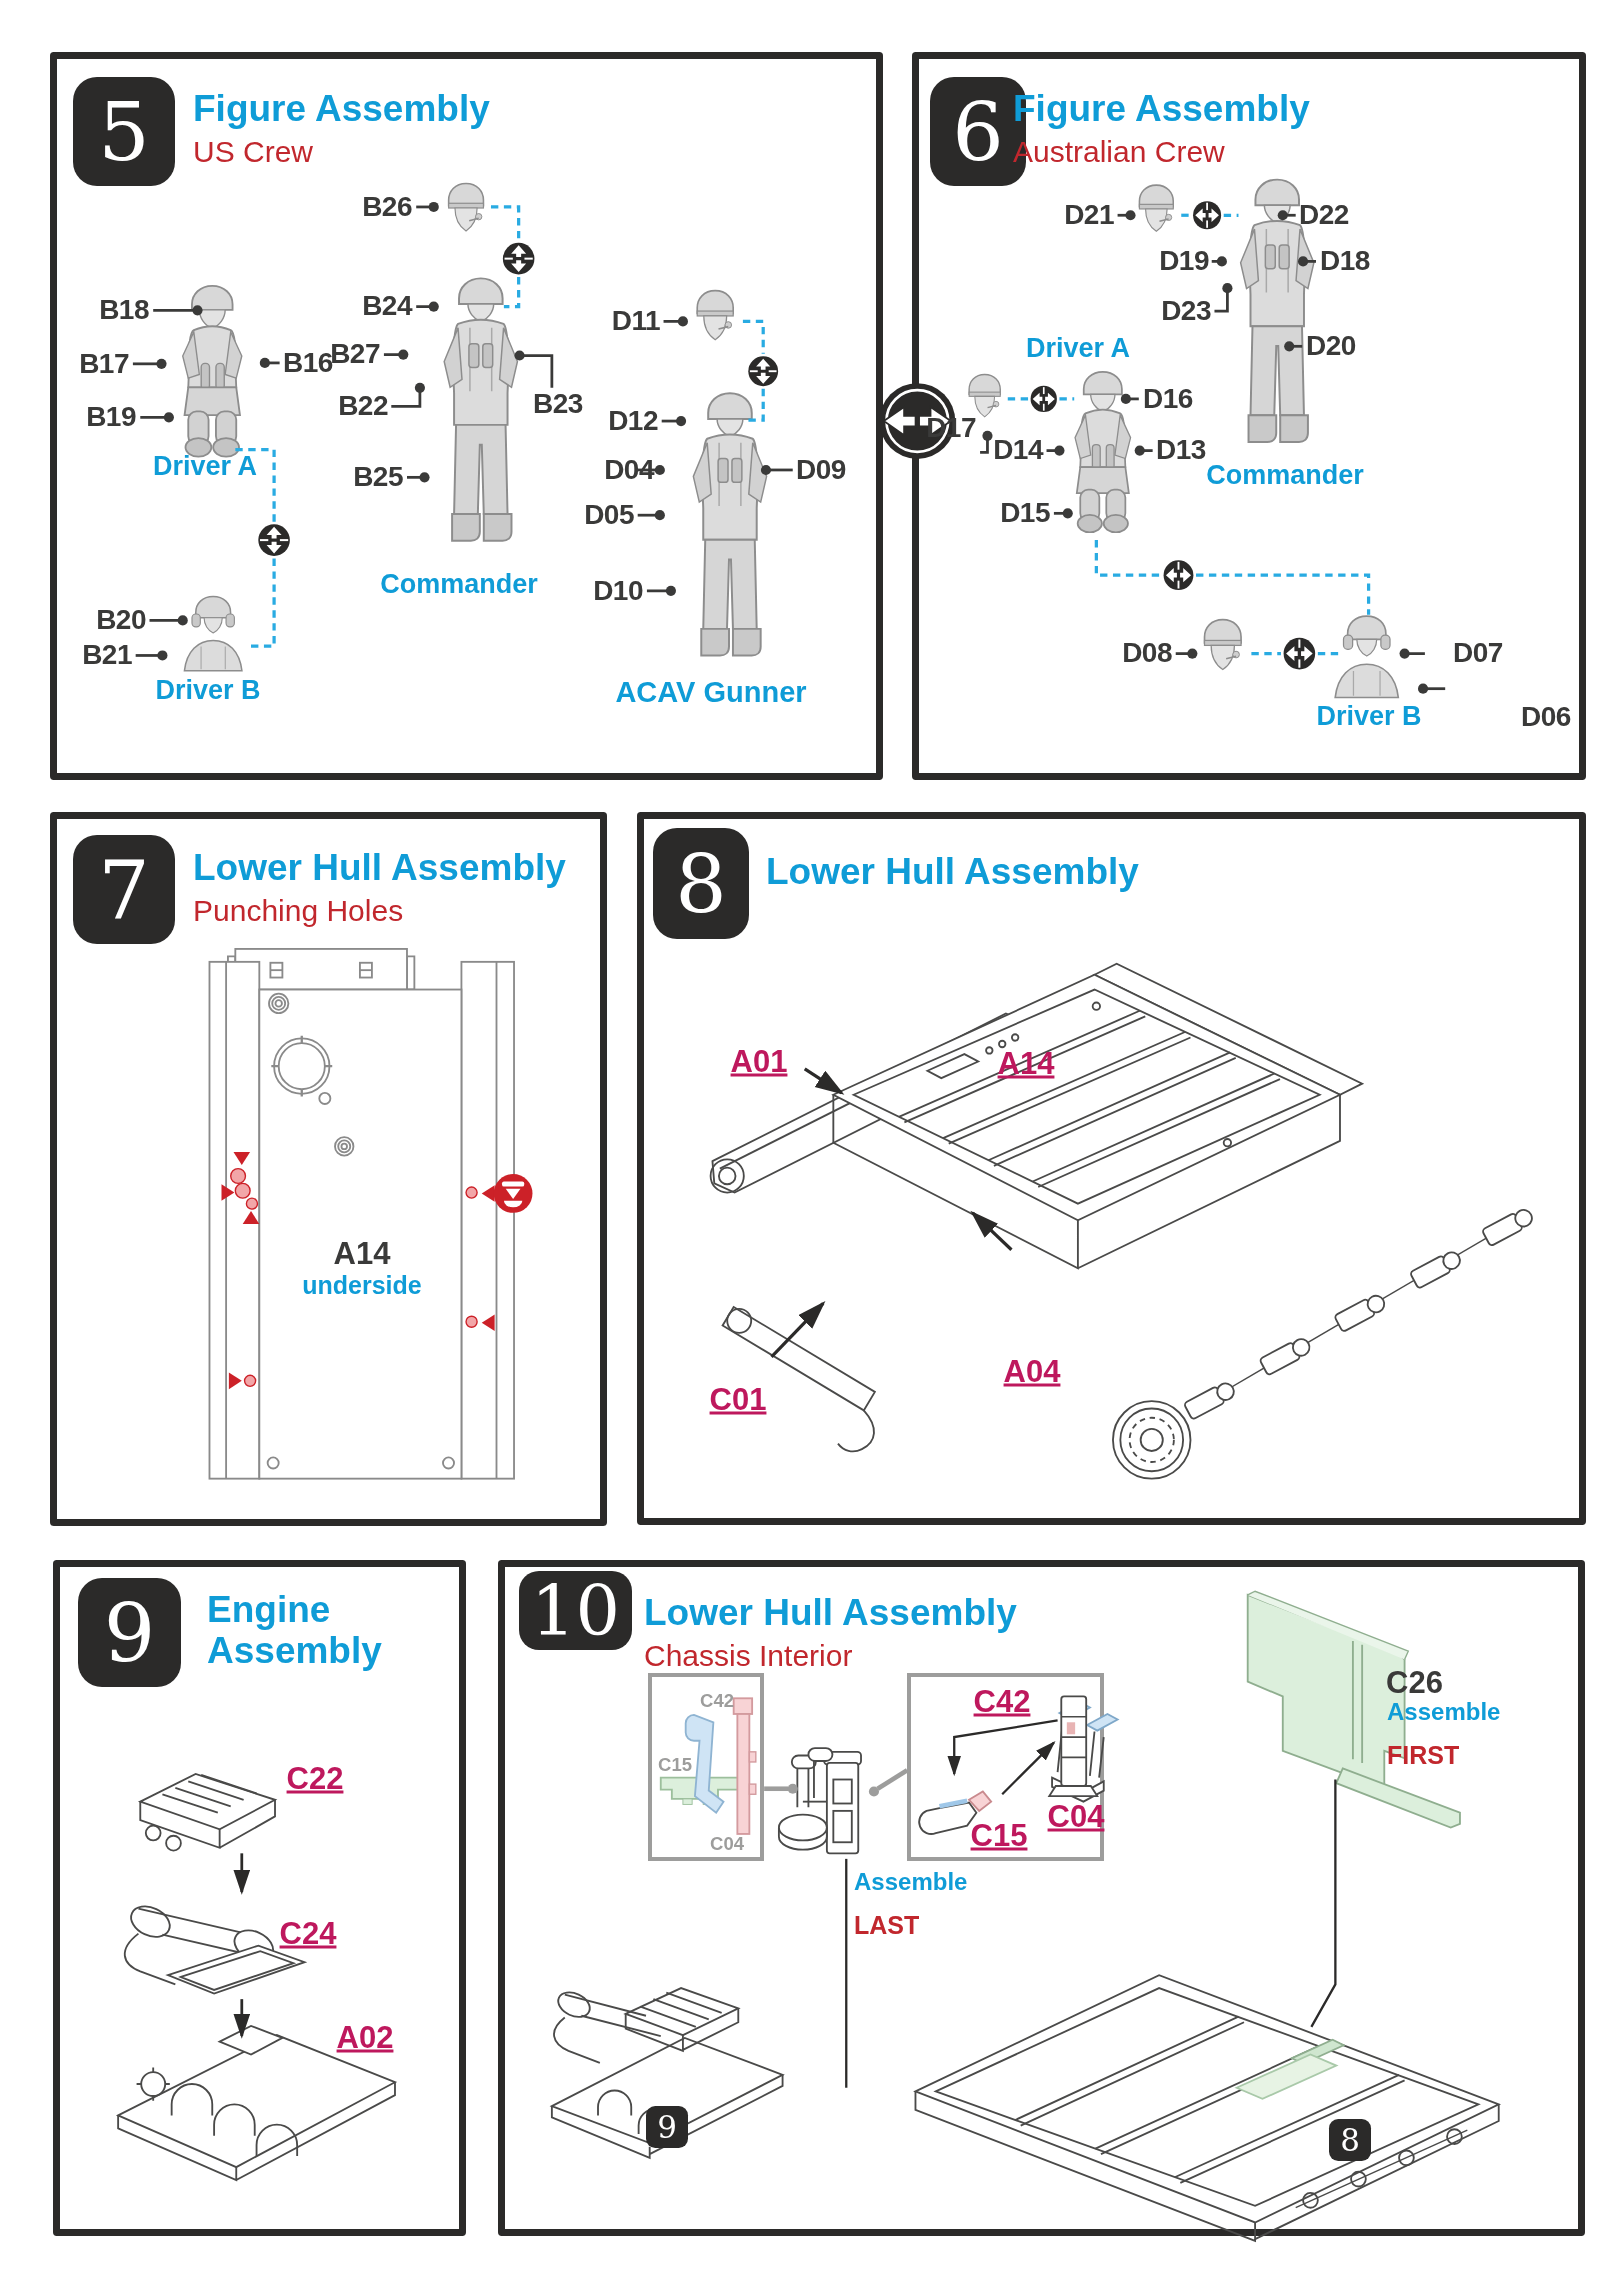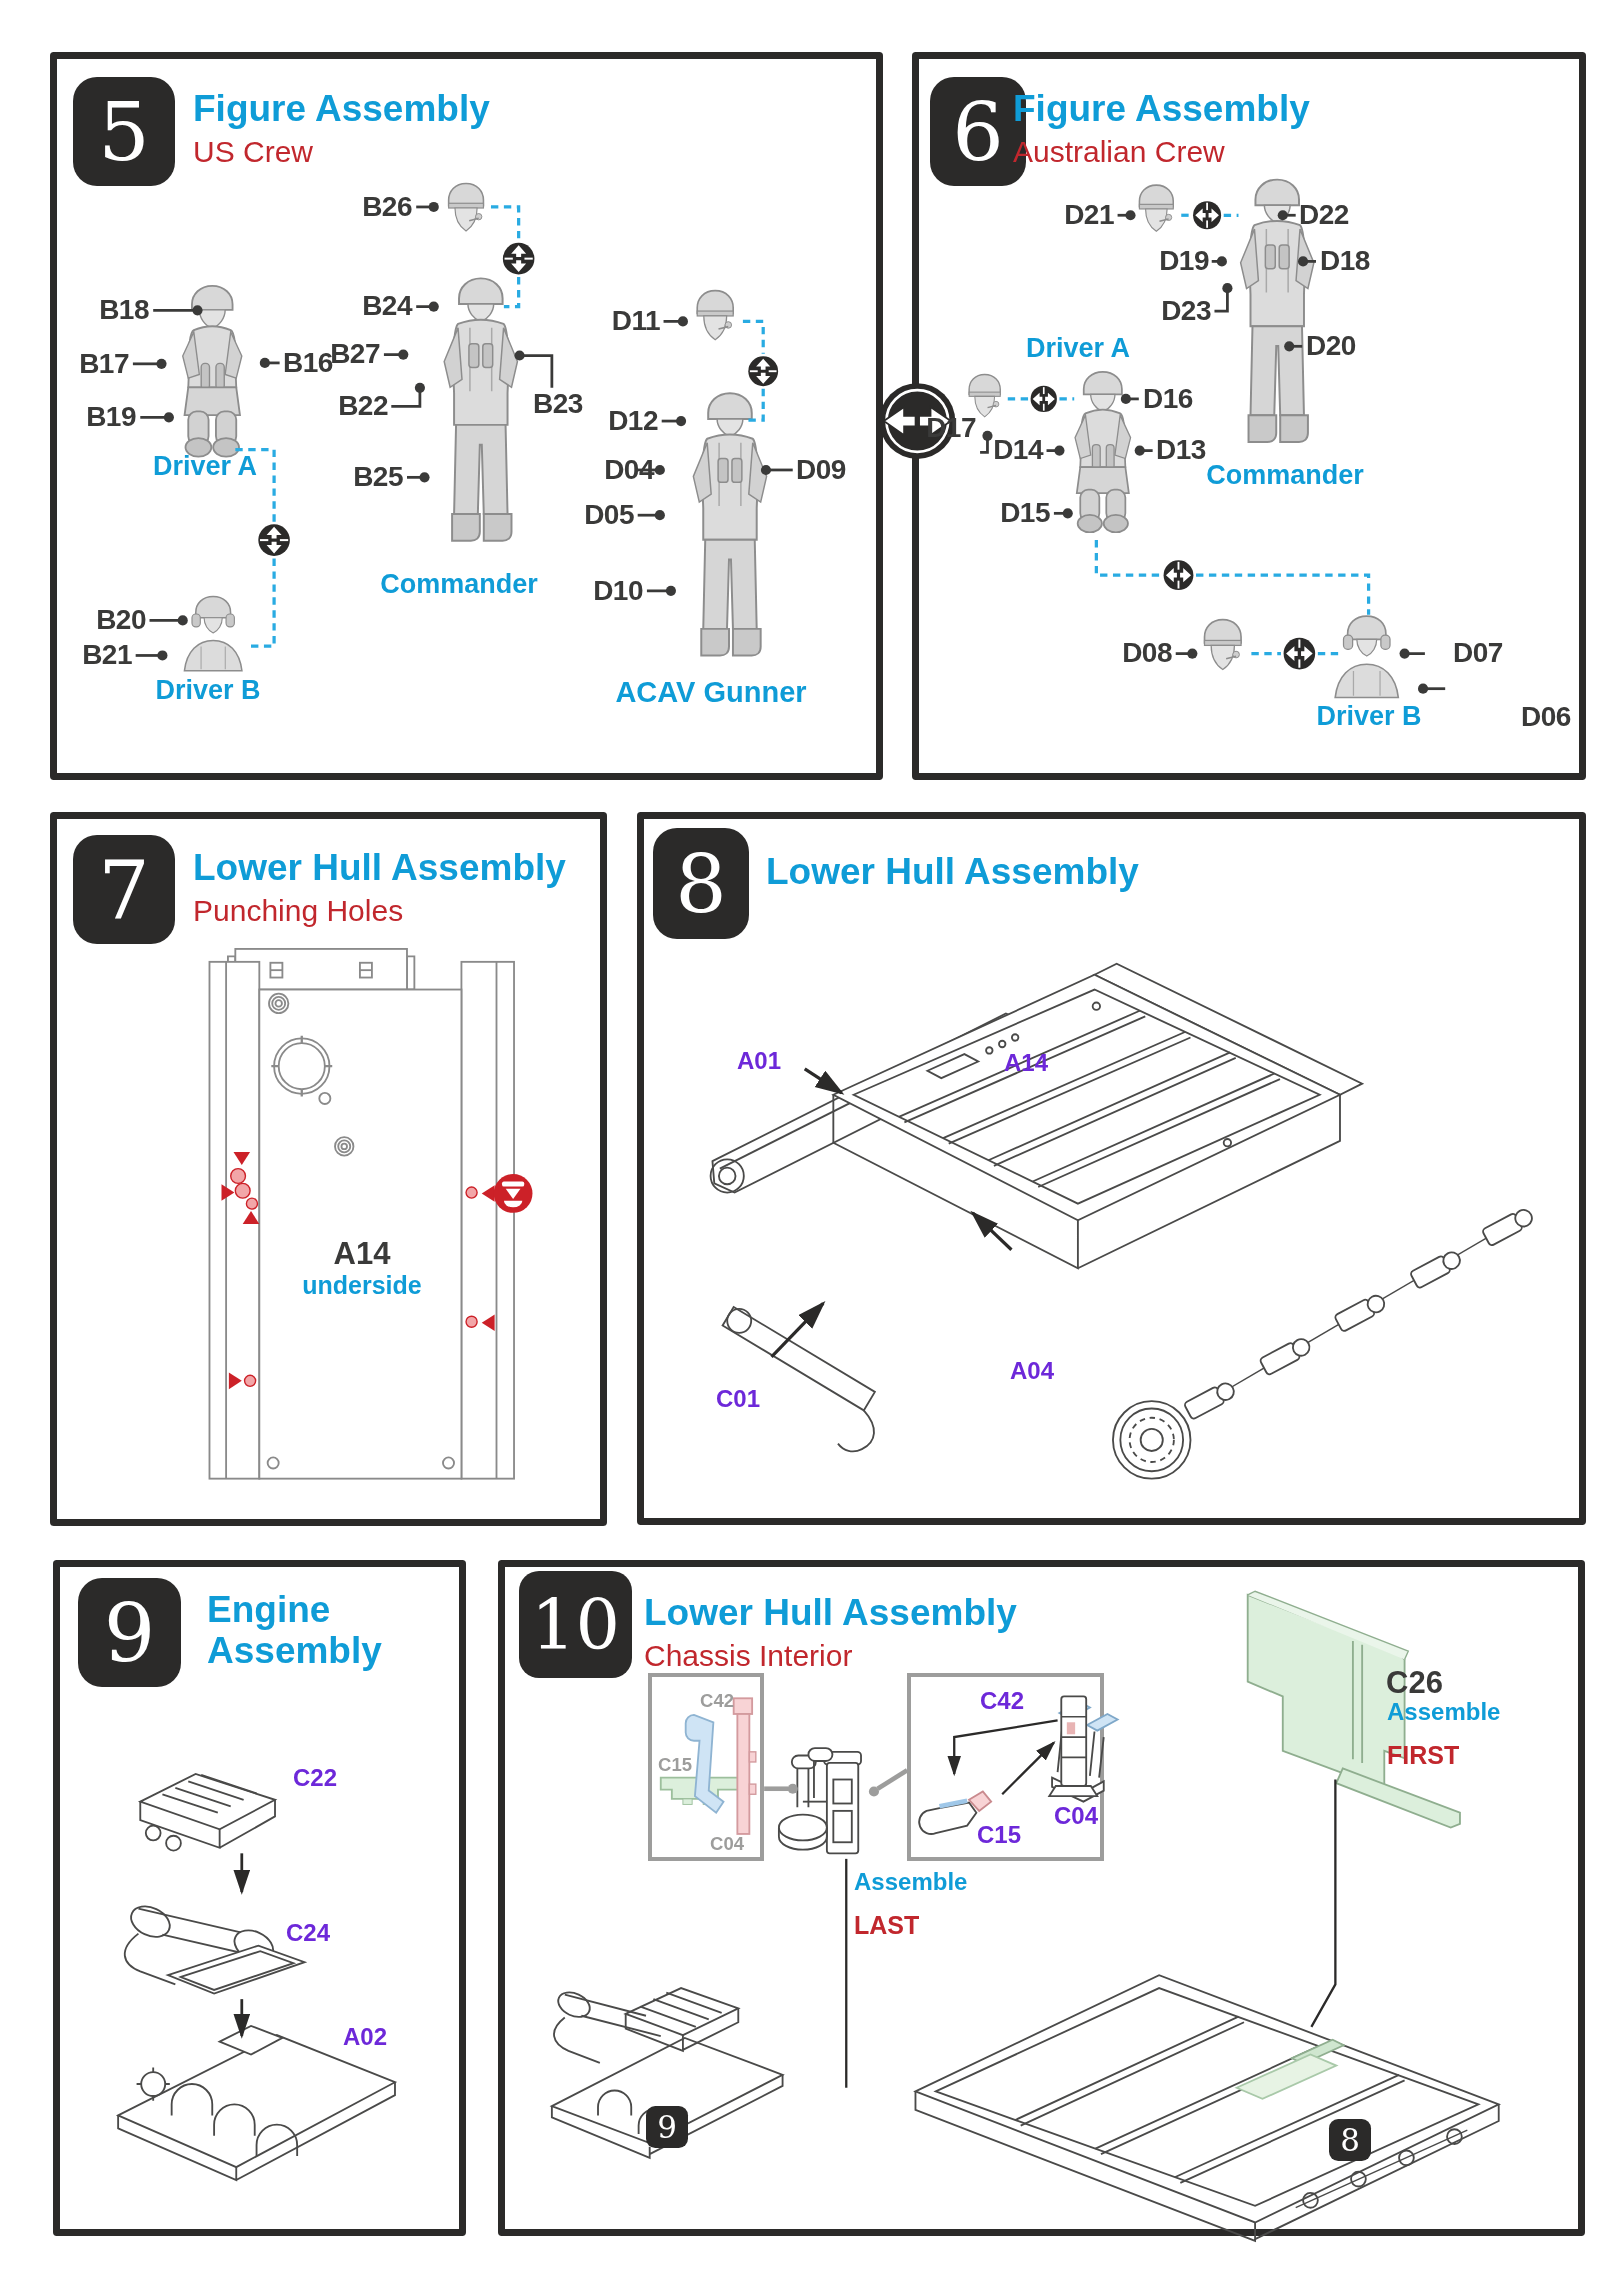--- a/index.html
+++ b/index.html
@@ -8,21 +8,21 @@
   .inset{position:absolute;border:4.6px solid #9d9d9c;background:#fff;box-sizing:border-box;z-index:1;}
   #art{position:absolute;left:0;top:0;z-index:2;pointer-events:none;}
   .badge{position:absolute;background:#2b2a29;border-radius:24px;color:#fff;display:flex;align-items:center;justify-content:center;font-family:"DejaVu Serif",serif;z-index:3;}
   .ptitle{position:absolute;color:#0f9cd7;font-weight:bold;font-size:37px;line-height:1.12;white-space:nowrap;z-index:3;}
   .psub{position:absolute;color:#c1272d;font-size:30px;white-space:nowrap;z-index:3;}
   .lbl{position:absolute;color:#3a3a39;font-size:28px;font-weight:700;letter-spacing:-0.5px;line-height:1;transform:translateY(-50%);white-space:nowrap;z-index:3;}
   .lblR{text-align:right;}
   .crew{position:absolute;color:#0f9cd7;font-size:27px;font-weight:600;line-height:1;transform:translate(-50%,-50%);white-space:nowrap;z-index:3;}
   .cen{transform:translate(-50%,-50%);text-align:center;}
   .g20{position:absolute;color:#9d9d9c;font-size:18.5px;font-weight:700;line-height:1;transform:translate(-50%,-50%);z-index:3;}
-  .d30{position:absolute;color:#6d28d9;font-size:24px;font-weight:700;line-height:1;transform:translate(-50%,-50%);z-index:3;}
+  .d30{position:absolute;color:#be185d;font-size:31px;font-weight:700;line-height:1;transform:translate(-50%,-50%);z-index:3;text-decoration:underline;}
   .d34{position:absolute;color:#3a3a39;font-size:31px;font-weight:700;line-height:1;z-index:3;}
   .asm1{position:absolute;color:#0f9cd7;font-size:24px;font-weight:600;line-height:1;z-index:3;}
   .asm2{position:absolute;color:#c1272d;font-size:25px;font-weight:800;line-height:1;z-index:3;margin-top:17px;}
   .refbadge{position:absolute;width:42px;height:42px;background:#2b2a29;border-radius:9.2px;color:#fff;display:flex;align-items:center;justify-content:center;font-family:"DejaVu Serif",serif;font-size:31px;z-index:3;}
 </style>
 </head>
 <body>
 
 <div class="panel" style="left:50px;top:52px;width:833px;height:728px;"></div>
 <div class="panel" style="left:912px;top:52px;width:674px;height:728px;"></div>
@@ -504,21 +504,21 @@
 <div class="d30" style="left:1032px;top:1371px;">A04</div>
 
 <div class="badge" style="left:78px;top:1578px;width:103px;height:109px;font-size:81px;">
     <span>9</span>
   </div>
 <div class="ptitle" style="left:207px;top:1589px;"><span>Engine</span><br><span>Assembly</span></div>
 <div class="d30" style="left:315px;top:1778px;">C22</div>
 <div class="d30" style="left:308px;top:1933px;">C24</div>
 <div class="d30" style="left:365px;top:2037px;">A02</div>
 
-<div class="badge" style="left:519px;top:1571px;width:113px;height:107px;font-size:70px;border-radius:20px;">
+<div class="badge" style="left:519px;top:1571px;width:113px;height:79px;font-size:70px;border-radius:20px;">
     <span>10</span>
   </div>
 <div class="ptitle" style="left:644px;top:1592px;">Lower Hull Assembly</div>
 <div class="psub" style="left:644px;top:1639px;">Chassis Interior</div>
 <div class="g20" style="left:717px;top:1701px;">C42</div>
 <div class="g20" style="left:675px;top:1765px;">C15</div>
 <div class="g20" style="left:727px;top:1844px;">C04</div>
 <div class="d30" style="left:1002px;top:1701px;">C42</div>
 <div class="d30" style="left:999px;top:1835px;">C15</div>
 <div class="d30" style="left:1076px;top:1816px;">C04</div>

